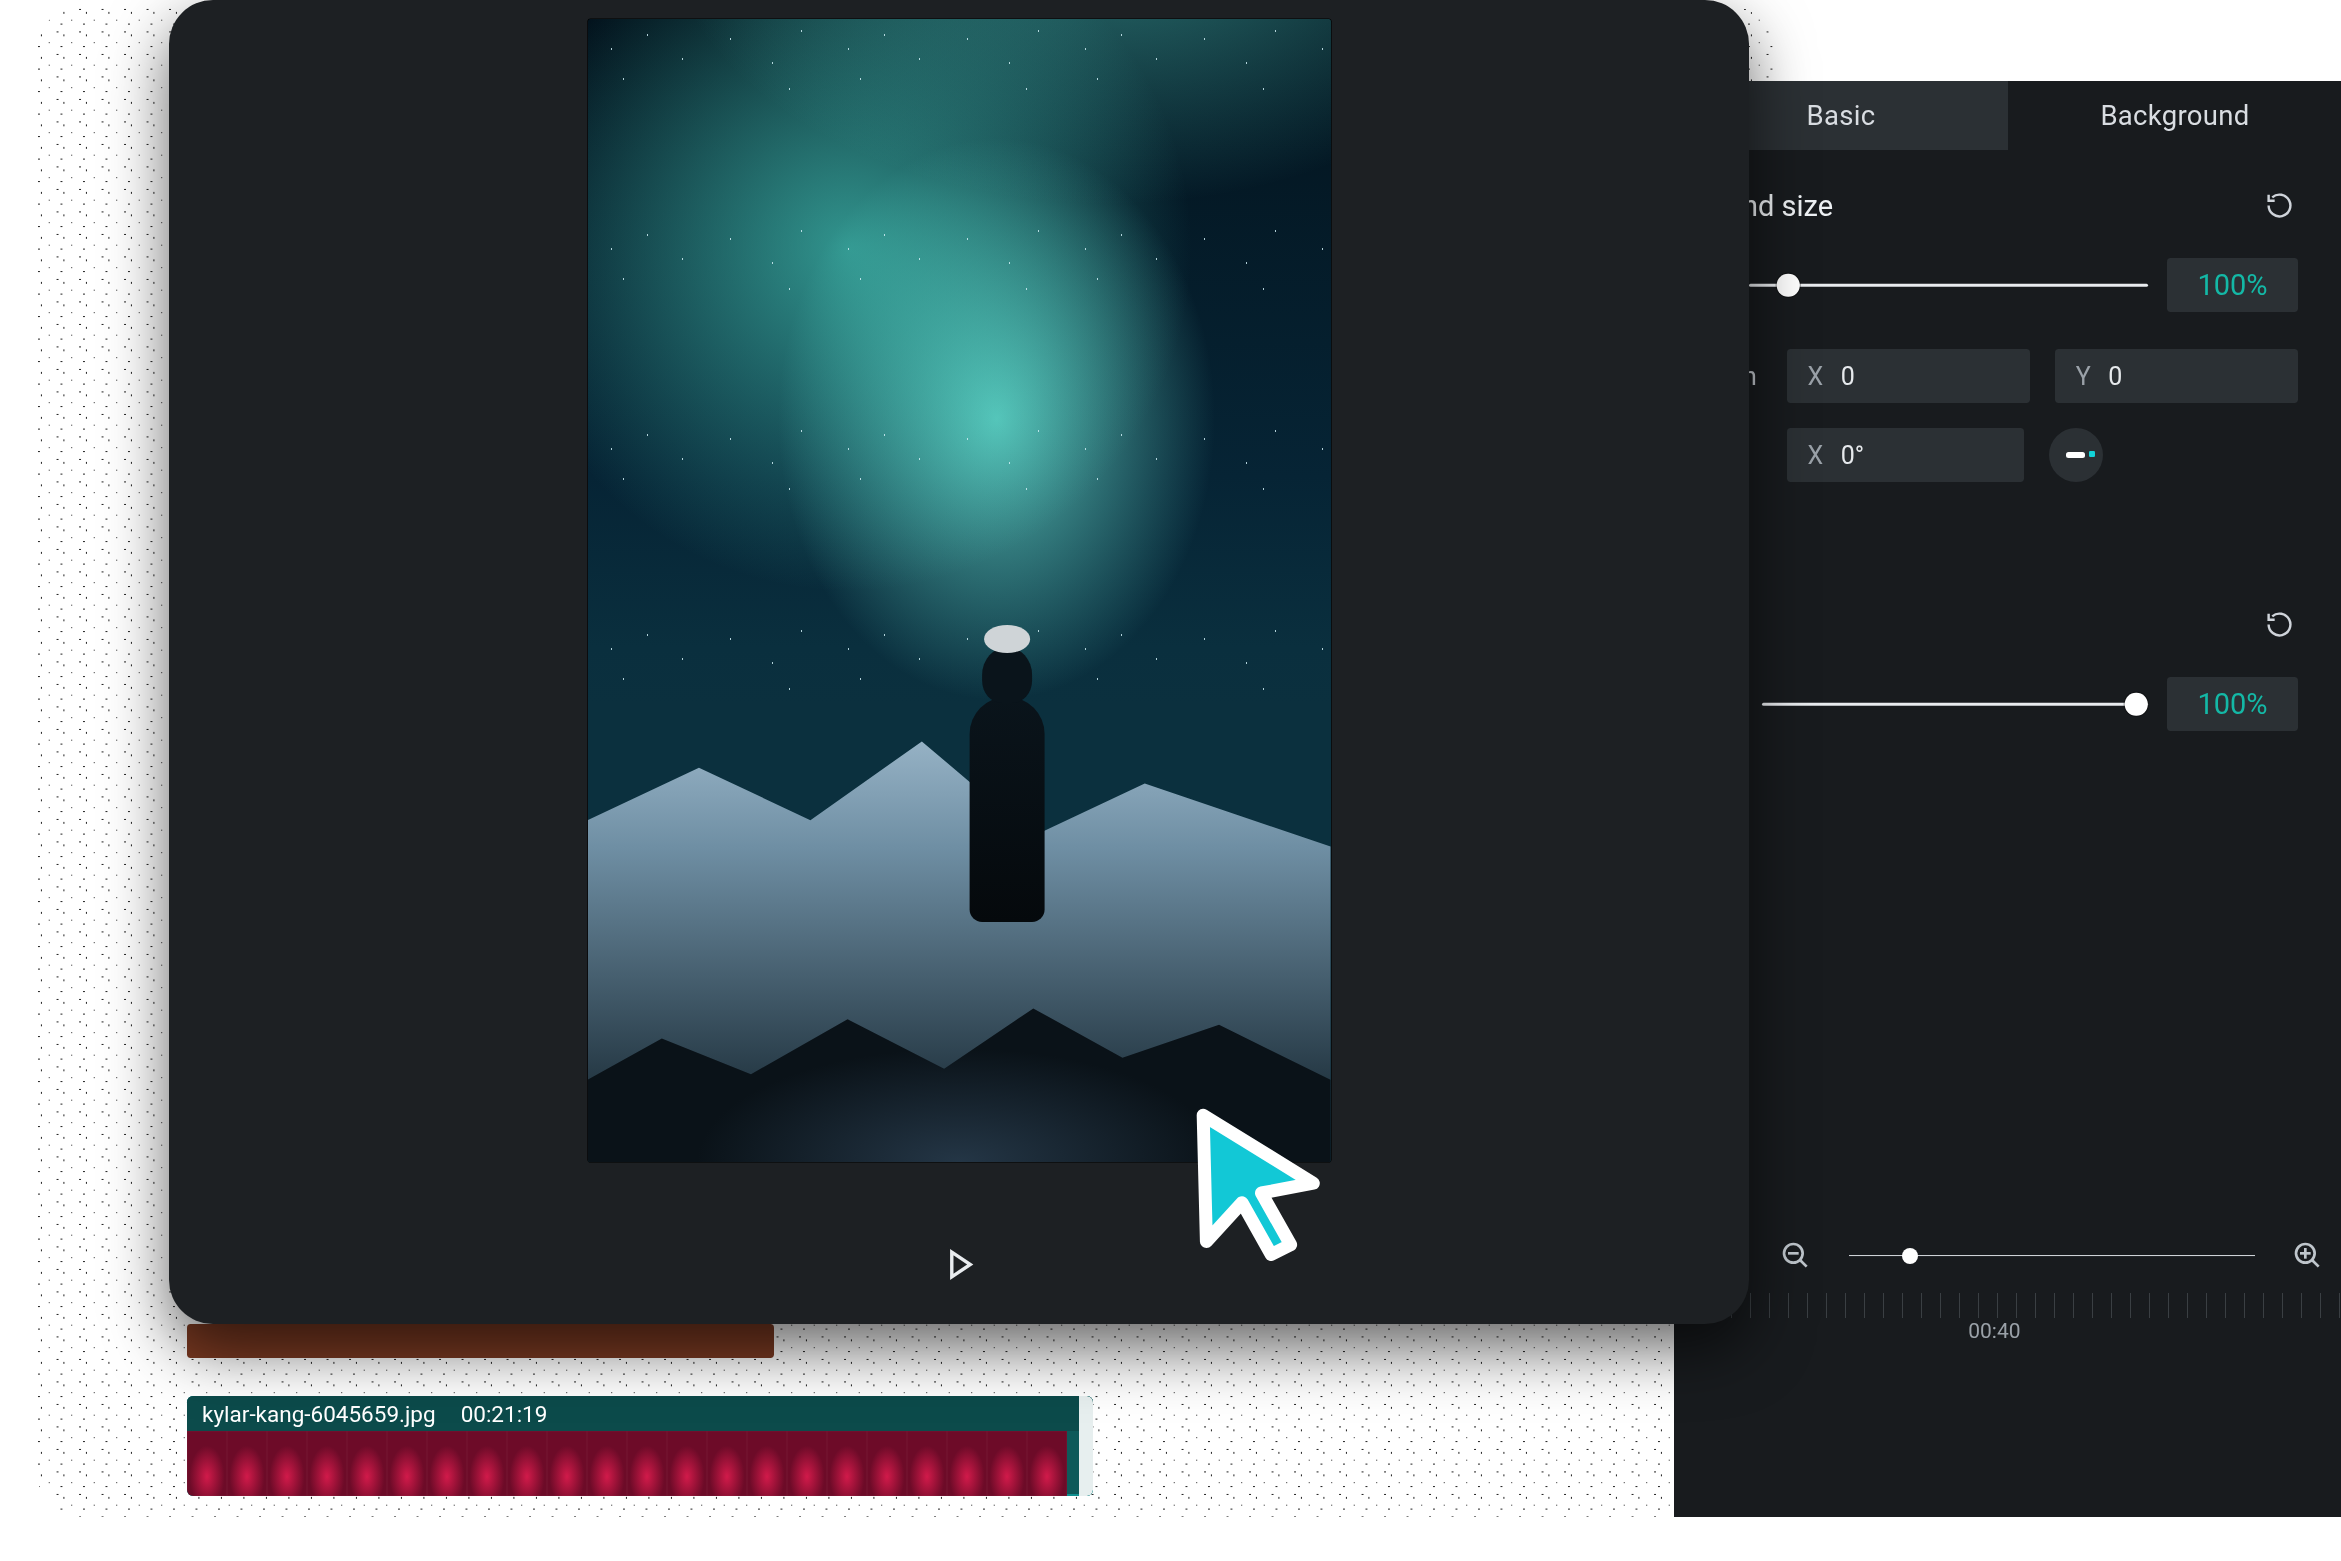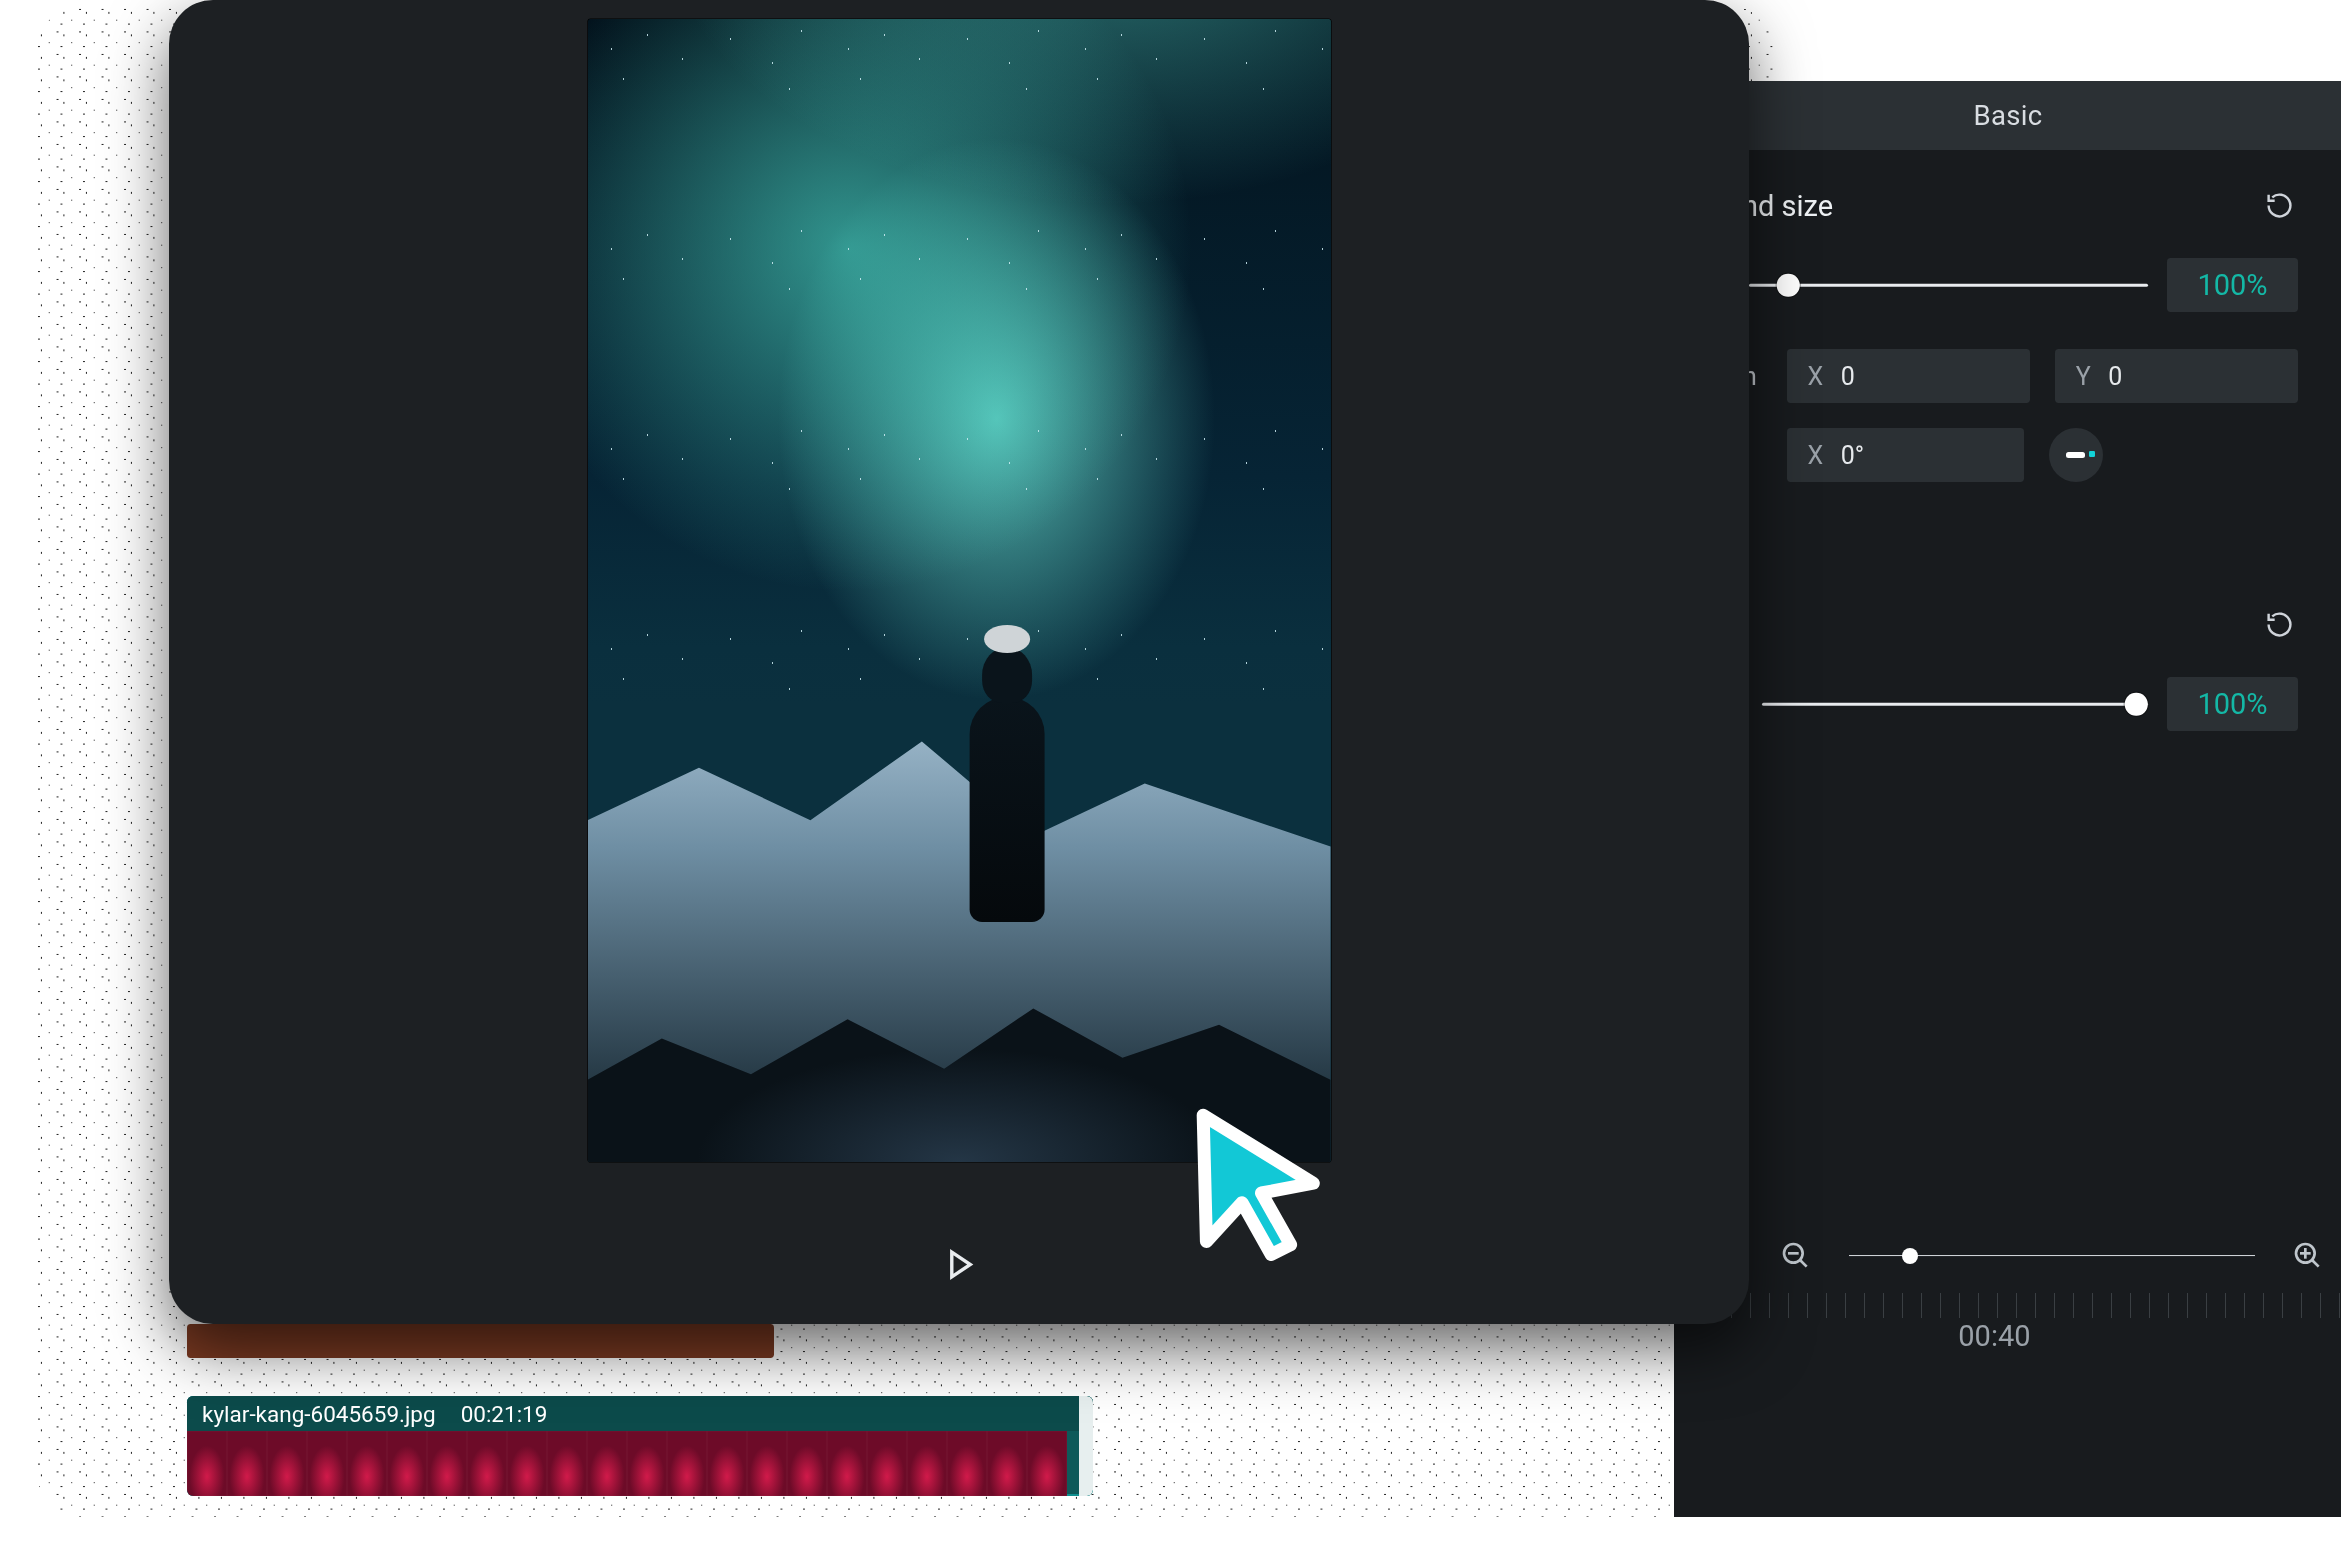--- a/index.html
+++ b/index.html
@@ -44,21 +44,21 @@
   .icon-btn.accent { color:#12d3d8; }
   .mini-slider { flex:1; height:25px; position:relative; }
   .mini-slider .track { position:absolute; top:50%; left:0; right:0; height:1.9px; background:#d9dde2; transform:translateY(-50%); }
   .mini-slider .thumb { position:absolute; top:50%; width:16px; height:16px; background:#fff; border-radius:50%; transform:translate(-50%,-50%); }
 
   
   .ruler { position:absolute; left:0; right:0; top:1212px; height:69px; }
   .ruler .ticks { position:absolute; left:0; right:0; top:0; height:25px;
       background: repeating-linear-gradient(90deg, #3a3f43 0 1.2px, transparent 1.2px 19px);
   }
-  .ruler .labels { position:absolute; top:26px; left:0; right:0; height:31px; color:#9aa1a8; font-size:29px;margin-left:36px; }
+  .ruler .labels { position:absolute; top:26px; left:0; right:0; height:31px; color:#9aa1a8; font-size:21px;margin-left:36px; }
   .ruler .labels span { position:absolute; transform:translateX(-50%); }
 
   
   .preview-card { position:absolute; left:169px; top:0; width:1580px; height:1324px; background:#1d2023; border-radius:44px; box-shadow: 0 25px 62px rgba(0,0,0,.6); }
   .canvas-area { position:absolute; left:0; right:0; top:19px; bottom:119px; display:flex; align-items:flex-start; justify-content:center; }
   .media-frame { width:743px; height:1143px; background:#000; border-radius:2.5px; box-shadow:0 0 0 0.6px #000; overflow:hidden; position:relative; }
   
   .sky { position:absolute; inset:0; background:
       radial-gradient(749px 500px at 70% -10%, rgba(100,255,240,.45), transparent 60%),
       radial-gradient(625px 625px at 35% 20%, rgba(80,230,210,.6), transparent 55%),
@@ -115,20 +115,21 @@
 </head>
 <body>
 
 <div class="stage">
 
   <div class="noise-shadow"></div>
 
   <div class="inspector">
     <div class="tab-row">
       <div class="tab active">Basic</div>
+      <div class="tab">Background</div>
     </div>
 
     <div class="sec">
       <div class="sec-title-row">
         <div class="sec-title">on and size</div>
         <div class="reset-btn">
           <svg viewBox="0 0 24 24" width="29" height="29" fill="none" stroke="currentColor" stroke-width="2">
               <path d="M3 12a9 9 0 1 0 3-6.7"></path>
               <polyline points="3 3 3 8 8 8"></polyline>
             </svg>

